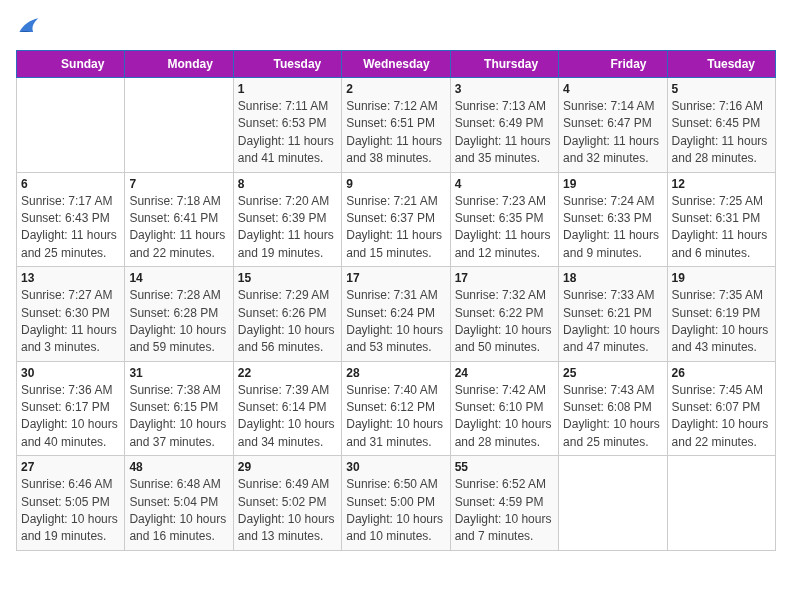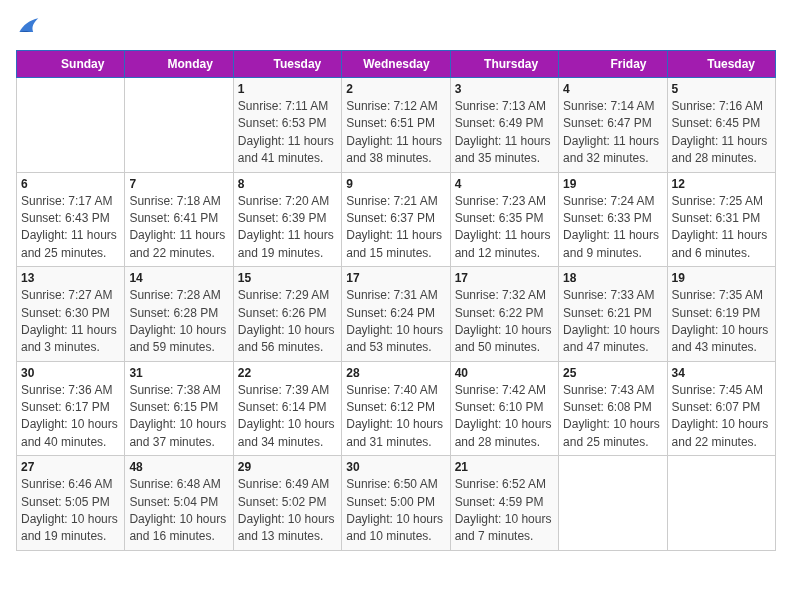--- a/index.html
+++ b/index.html
@@ -216,29 +216,29 @@
         </td>
         <td>
           <div class="day-num">22</div>
           <div class="day-detail">Sunrise: 7:39 AM<br>Sunset: 6:14 PM<br>Daylight: 10 hours and 34 minutes.</div>
         </td>
         <td>
           <div class="day-num">28</div>
           <div class="day-detail">Sunrise: 7:40 AM<br>Sunset: 6:12 PM<br>Daylight: 10 hours and 31 minutes.</div>
         </td>
         <td>
-          <div class="day-num">40</div>
+          <div class="day-num">24</div>
           <div class="day-detail">Sunrise: 7:42 AM<br>Sunset: 6:10 PM<br>Daylight: 10 hours and 28 minutes.</div>
         </td>
         <td>
           <div class="day-num">25</div>
           <div class="day-detail">Sunrise: 7:43 AM<br>Sunset: 6:08 PM<br>Daylight: 10 hours and 25 minutes.</div>
         </td>
         <td>
-          <div class="day-num">34</div>
+          <div class="day-num">26</div>
           <div class="day-detail">Sunrise: 7:45 AM<br>Sunset: 6:07 PM<br>Daylight: 10 hours and 22 minutes.</div>
         </td>
       </tr>
       <tr>
         <td>
           <div class="day-num">27</div>
           <div class="day-detail">Sunrise: 6:46 AM<br>Sunset: 5:05 PM<br>Daylight: 10 hours and 19 minutes.</div>
         </td>
         <td>
           <div class="day-num">48</div>
@@ -246,20 +246,20 @@
         </td>
         <td>
           <div class="day-num">29</div>
           <div class="day-detail">Sunrise: 6:49 AM<br>Sunset: 5:02 PM<br>Daylight: 10 hours and 13 minutes.</div>
         </td>
         <td>
           <div class="day-num">30</div>
           <div class="day-detail">Sunrise: 6:50 AM<br>Sunset: 5:00 PM<br>Daylight: 10 hours and 10 minutes.</div>
         </td>
         <td>
-          <div class="day-num">21</div>
+          <div class="day-num">55</div>
           <div class="day-detail">Sunrise: 6:52 AM<br>Sunset: 4:59 PM<br>Daylight: 10 hours and 7 minutes.</div>
         </td>
         <td class="empty-cell"></td>
         <td class="empty-cell"></td>
       </tr>
     </tbody>
 </table>
 
 </body></html>

